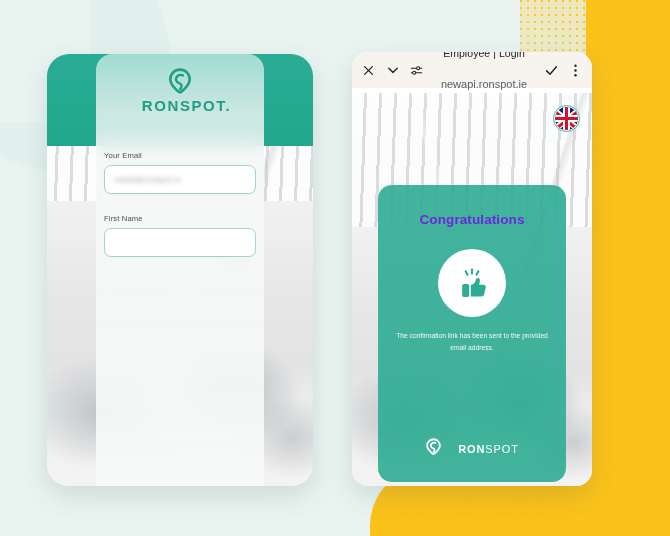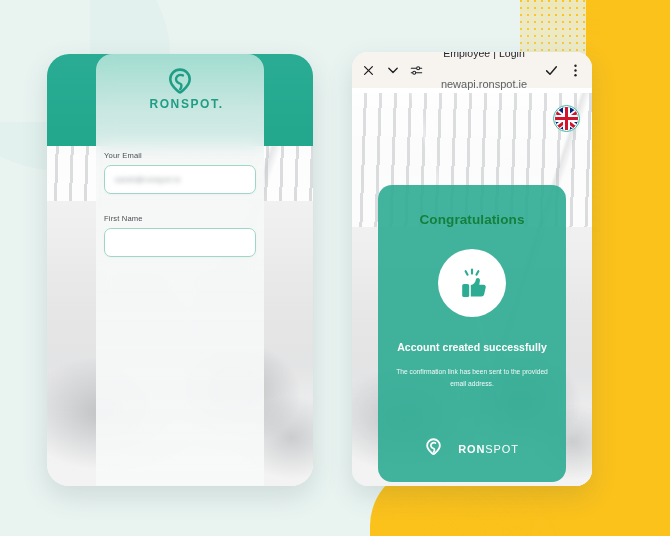--- a/index.html
+++ b/index.html
@@ -106,21 +106,21 @@
   }
   .pl-form{
     position:absolute;left:49px;top:0;width:168px;bottom:0;
     padding:0;box-sizing:border-box;
   }
   .pl-logo{
     position:absolute;left:0;right:0;top:14px;text-align:center;
   }
   .pl-logo svg{display:block;margin:0 auto;}
   .pl-logo-word{
-    font-size:12px;letter-spacing:1.6px;color:#1f9d85;font-weight:600;
+    font-size:15px;letter-spacing:1.6px;color:#1f9d85;font-weight:600;
     margin-top:2px;
     padding-left:13px;
   }
   .field{position:absolute;left:0;width:168px;padding:0 8px;box-sizing:border-box;}
   .field-label{
     font-size:7.6px;color:#4a4f52;margin-bottom:5px;letter-spacing:.15px;
   }
   .field-box{
     height:29px;border:1px solid #9ed6c9;border-radius:7px;background:#fff;
     box-sizing:border-box;position:relative;display:flex;align-items:center;
@@ -186,21 +186,21 @@
 
   .success-card{
     position:absolute;left:26px;top:92px;width:188px;height:297px;
     border-radius:14px;
     background:rgba(45,172,147,.90);
     overflow:hidden;
     text-align:center;
     z-index:3;
   }
   .sc-title{
-    font-size:13.5px;font-weight:700;color:#15803d;margin-top:27px;letter-spacing:.1px;
+    font-size:13.5px;font-weight:700;color:#6d28d9;margin-top:27px;letter-spacing:.1px;
   }
   .thumb-circle{
     width:68px;height:68px;border-radius:50%;background:#fff;
     margin:22px auto 0;display:flex;align-items:center;justify-content:center;
     border:3px solid rgba(255,255,255,.45);
     box-sizing:border-box;
   }
   .sc-sub{
     font-size:10.5px;font-weight:700;color:#fff;margin-top:24px;letter-spacing:.05px;
   }
@@ -336,21 +336,20 @@
           <g stroke="#2dac93" stroke-width="2.6" stroke-linecap="round">
             <path d="M22 5.5 V10.5"></path>
             <path d="M14.2 7.6 L16.6 11.8"></path>
             <path d="M29.8 7.6 L27.4 11.8"></path>
           </g>
           <path d="M20.5 39 V24.5 c3.4-.6 5.6-3.2 6.1-6.2 .2-1.4 1.2-2.3 2.5-2.3 1.6 0 2.8 1.3 2.6 2.9l-.8 5.1h5.2c1.8 0 3.1 1.6 2.7 3.3l-1.9 8.6c-.3 1.6-1.7 2.7-3.3 2.7H20.5z" fill="#2dac93"></path>
           <rect x="10" y="23.2" width="8.6" height="16" rx="2.3" fill="#2dac93"></rect>
         </svg>
       </div>
 
-      <div class="sc-sub">Account created successfully</div>
       <div class="sc-desc">The confirmation link has been sent to the provided email address.</div>
 
       <div class="sc-logo">
         <span>
           <svg width="17" height="18" viewBox="0 0 26 27" aria-hidden="true">
             <path d="M13 1.6C7.6 1.6 3.3 5.9 3.3 11.3c0 5.2 3.6 8.3 6.6 10.9l2.1 1.8c.6.5 1.4.5 2 0l2.1-1.8c3-2.6 6.6-5.7 6.6-10.9C22.7 5.9 18.4 1.6 13 1.6z" fill="none" stroke="#ffffff" stroke-width="2.8"></path>
             <path d="M15.9 7.4c-2.6-1.3-5.6-.2-6.6 2.2-.9 2.2.2 4.6 2.5 5.4 1.6.6 2.7 1.1 2.7 2.6 0 1.4-.5 2.6-1.3 3.7" fill="none" stroke="#ffffff" stroke-width="2.6" stroke-linecap="round"></path>
           </svg>
         </span>
         <span class="sc-logo-word"><span>RON</span><span class="thin">SPOT</span></span>

